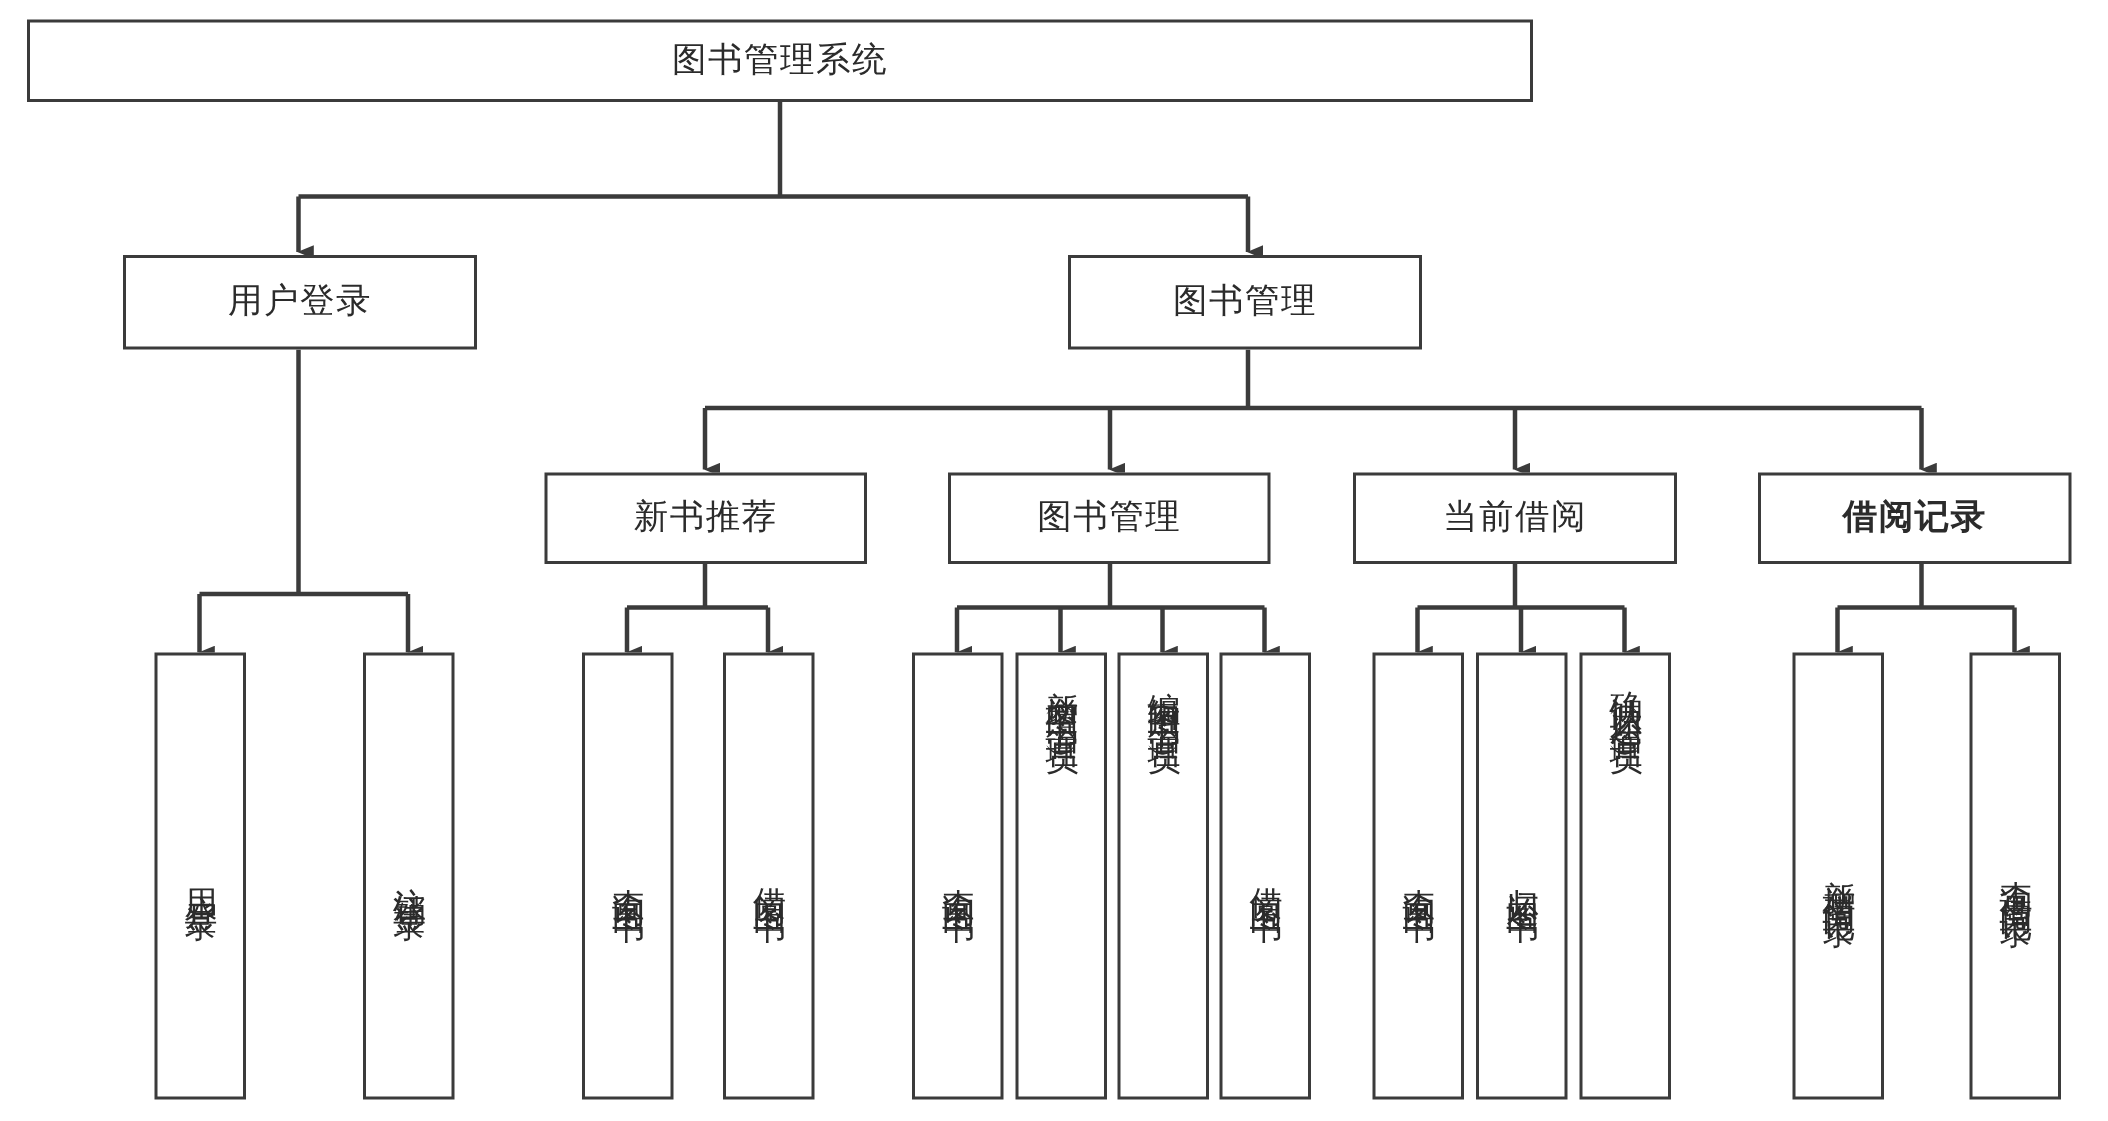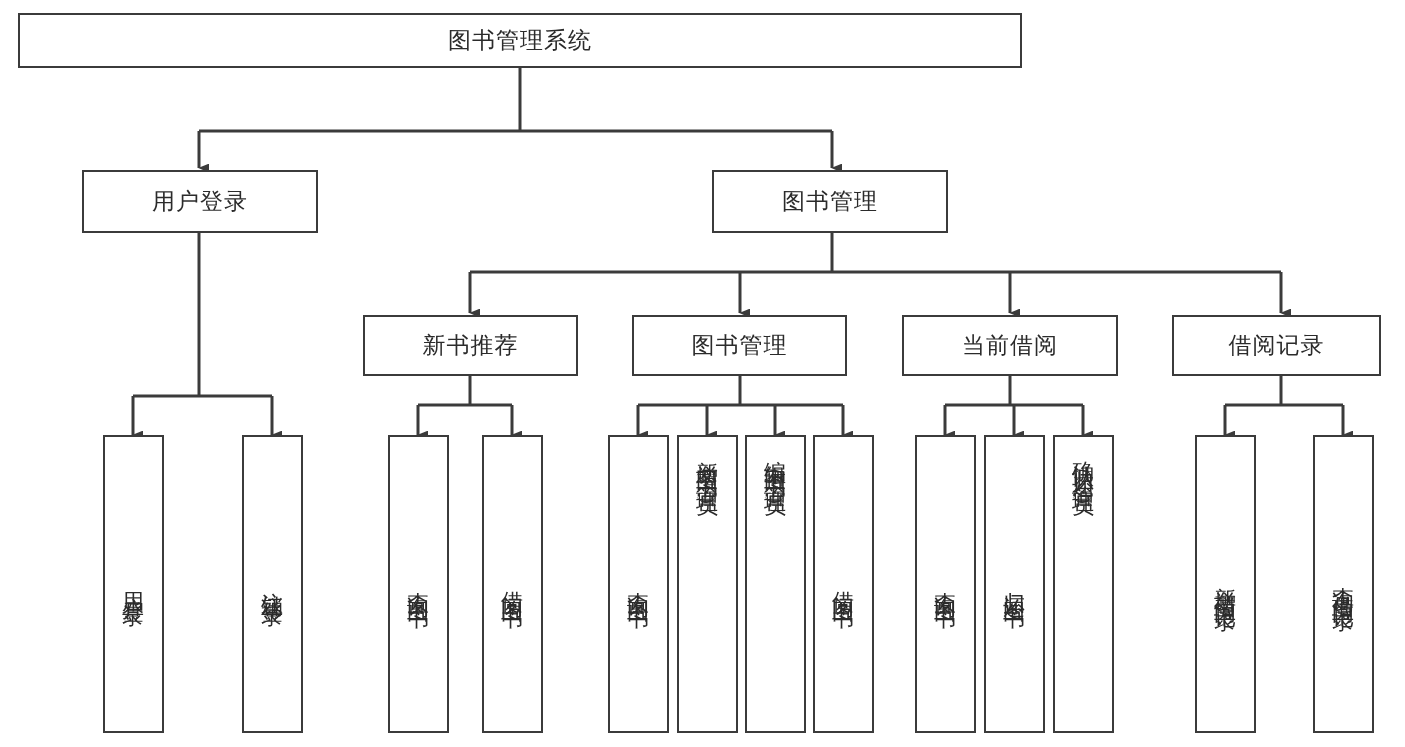--- a/index.html
+++ b/index.html
@@ -138,21 +138,21 @@
 
   <div class="node-box node-h" style="left:363px; top:315px; width:215px; height:61px;">
     <span class="node-label">新书推荐</span>
   </div>
   <div class="node-box node-h" style="left:632px; top:315px; width:215px; height:61px;">
     <span class="node-label">图书管理</span>
   </div>
   <div class="node-box node-h" style="left:902px; top:315px; width:216px; height:61px;text-align:right;">
     <span class="node-label">当前借阅</span>
   </div>
-  <div class="node-box node-h" style="left:1172px; top:315px; width:209px; height:61px;">
+  <div class="node-box node-h" style="left:1172px; top:315px; width:209px; height:61px;font-weight:bold;">
     <span class="node-label">借阅记录</span>
   </div>
 
   <div class="node-box node-v align-mid" style="left:103px; top:435px; width:61px; height:298px;">
     <span class="node-label">用户登录</span>
   </div>
   <div class="node-box node-v align-mid" style="left:242px; top:435px; width:61px; height:298px;">
     <span class="node-label">注销登录</span>
   </div>
 

